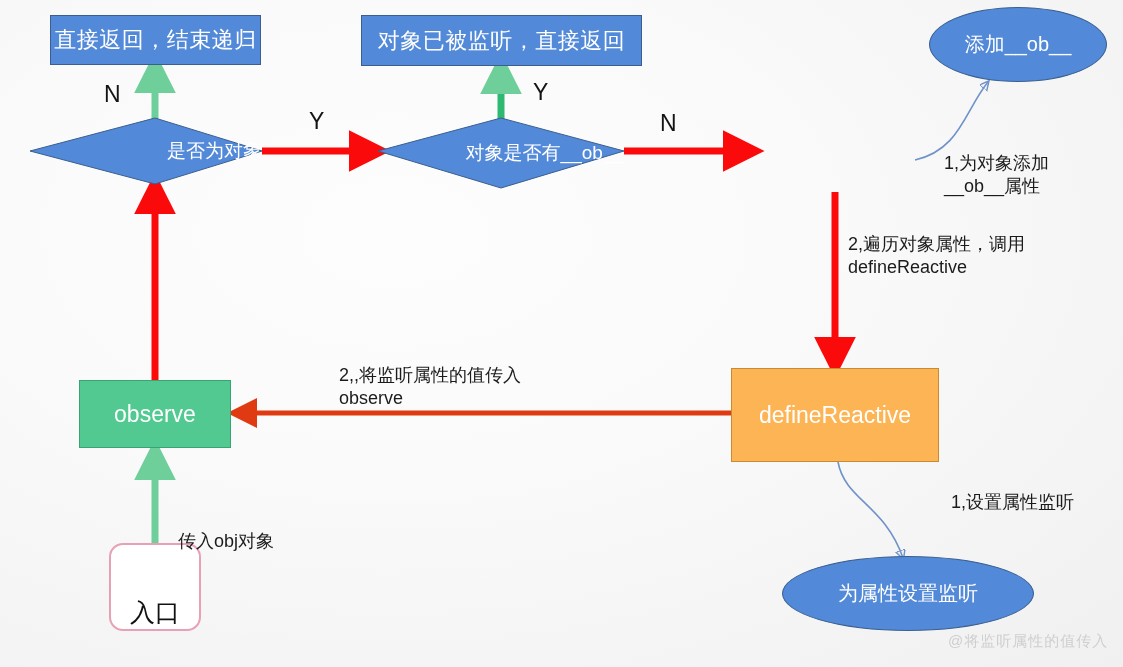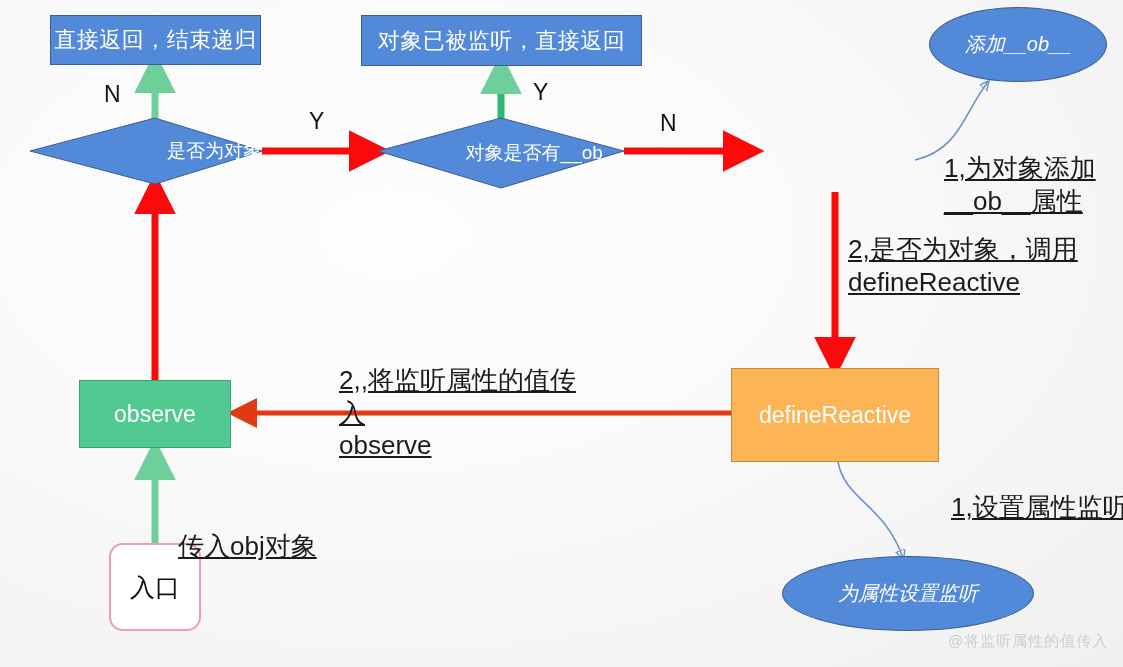--- a/index.html
+++ b/index.html
@@ -98,30 +98,28 @@
     color: #111111;
     font-size: 25px;
   }
   
   .ellipse-blue {
     background: #5289d8;
     border: 1px solid #3a5f8f;
     border-radius: 50%;
     color: #ffffff;
     font-size: 20px;
-    font-style: italic;
   }
   
   .edge-label {
     position: absolute;
     color: #1b1b1b;
-    font-size: 26px;
+    font-size: 18px;
     line-height: 1.25;
     white-space: pre-line;
-    text-decoration: underline;
   }
   .yn-label {
     position: absolute;
     color: #141414;
     font-size: 23px;
     font-weight: 400;
   }
   .watermark {
     position: absolute;
     color: #cfcfcf;
@@ -198,41 +196,41 @@
 
 
   <div class="node box-orange" style="left:731px; top:368px; width:208px; height:94px;">
     <span>defineReactive</span>
   </div>
 
   <div class="node box-green" style="left:79px; top:380px; width:152px; height:68px;">
     <span>observe</span>
   </div>
 
-  <div class="node box-entry" style="left:109px; top:543px; width:92px; height:88px;">
+  <div class="node box-entry" style="left:109px; top:543px; width:92px; height:88px;align-items:flex-end;">
     <span>入口</span>
   </div>
 
   <div class="node ellipse-blue" style="left:929px; top:7px; width:178px; height:75px;">
     <span>添加__ob__</span>
   </div>
 
   <div class="node ellipse-blue" style="left:782px; top:556px; width:252px; height:75px;">
     <span>为属性设置监听</span>
   </div>
 
   <div class="yn-label" style="left:104px; top:81px;">N</div>
   <div class="yn-label" style="left:309px; top:108px;">Y</div>
   <div class="yn-label" style="left:533px; top:79px;">Y</div>
   <div class="yn-label" style="left:660px; top:110px;">N</div>
 
   <div class="edge-label" style="left:944px; top:152px; width:175px;">1,为对象添加
 __ob__属性</div>
 
-  <div class="edge-label" style="left:848px; top:233px; width:250px;">2,是否为对象，调用
+  <div class="edge-label" style="left:848px; top:233px; width:250px;">2,遍历对象属性，调用
 defineReactive</div>
 
   <div class="edge-label" style="left:339px; top:364px; width:250px;">2,,将监听属性的值传入
 observe</div>
 
   <div class="edge-label" style="left:951px; top:491px; width:180px;">1,设置属性监听</div>
 
   <div class="edge-label" style="left:178px; top:486px; width:180px;margin-top:44px;">传入obj对象</div>
 
   <div class="watermark" style="left:948px; top:632px;">@将监听属性的值传入</div>

